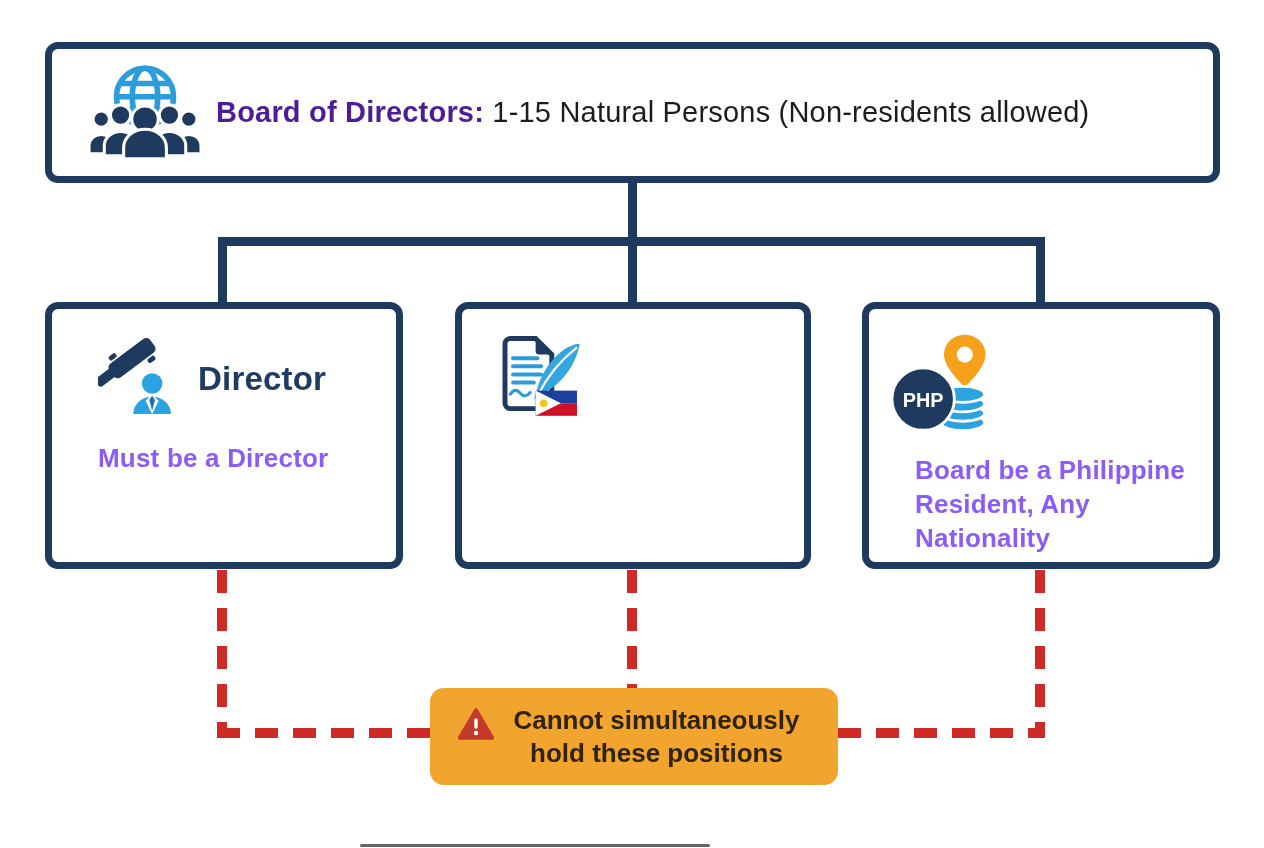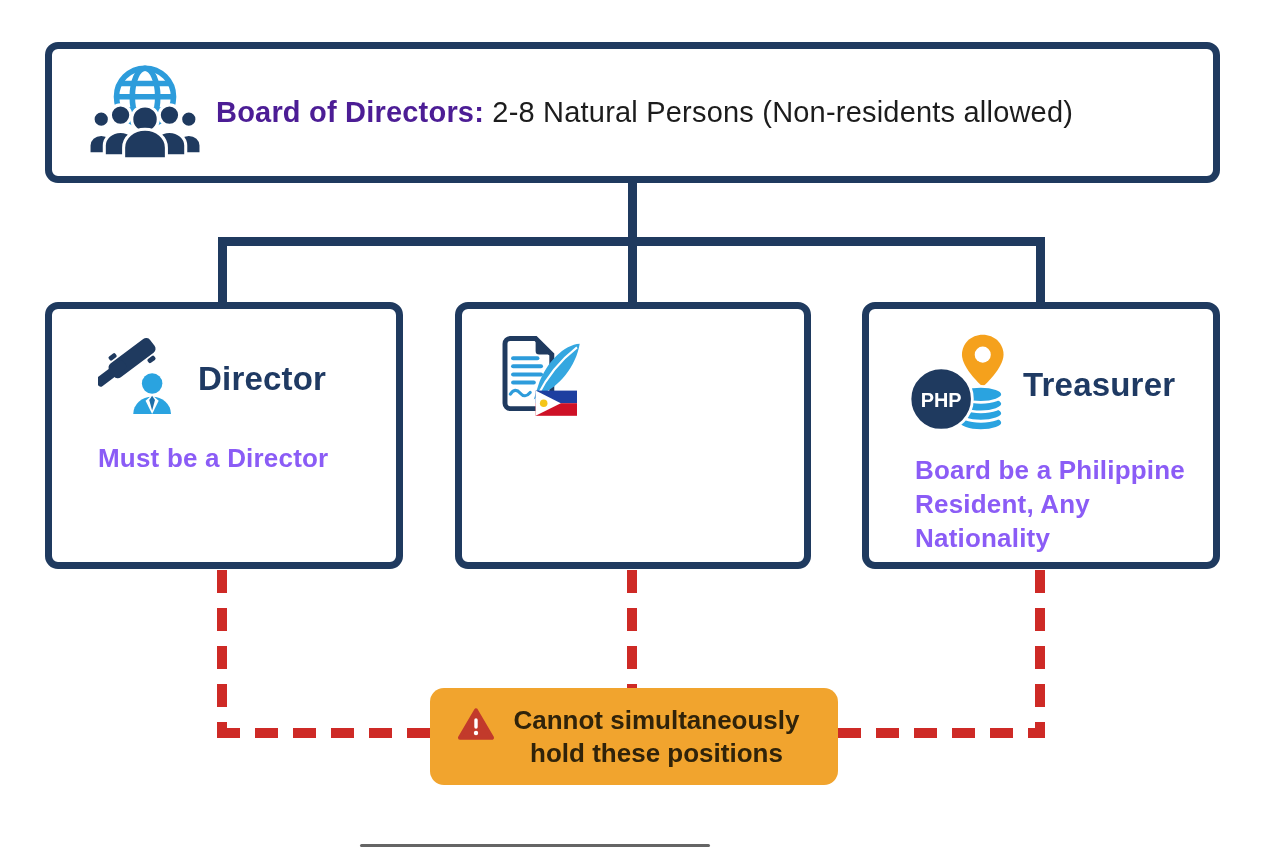--- a/index.html
+++ b/index.html
@@ -28,21 +28,21 @@
     font-size:33px;font-weight:bold;color:#1f3a63;line-height:38px;letter-spacing:.2px;
   }
   .card-body{
     font-size:26px;color:#8b5cf6;line-height:34px;padding:8px 26px 0 46px;letter-spacing:.2px;font-weight:bold;
   }
   #card-president{left:45px;width:358px;}
   #card-secretary{left:455px;width:356px;}
   #card-treasurer{left:862px;width:358px;}
   #card-president .card-head{padding-left:46px;gap:18px;}
   #card-secretary .card-head{padding-left:34px;gap:14px;}
-  #card-treasurer .card-head{padding-left:22px;gap:10px;margin-left:18px;}
+  #card-treasurer .card-head{padding-left:22px;gap:10px;}
   #card-secretary .card-title{max-width:195px;}
   
   .rdash-v{position:absolute;width:10px;
     background:repeating-linear-gradient(180deg,#ce2a26 0 23px,transparent 23px 38px);}
   .rdash-h{position:absolute;height:10px;
     background:repeating-linear-gradient(90deg,#ce2a26 0 23px,transparent 23px 38px);}
   
   .warning-box{
     position:absolute;left:430px;top:688px;width:408px;height:97px;
     background:#f1a42e;border-radius:14px;display:flex;align-items:center;
@@ -80,21 +80,21 @@
           <circle cx="32" cy="54" r="10"></circle>
           <path d="M16,94 v-10 a16,14 0 0 1 32,0 v10 z"></path>
           <circle cx="80" cy="54" r="10"></circle>
           <path d="M64,94 v-10 a16,14 0 0 1 32,0 v10 z"></path>
           <circle cx="56" cy="58" r="13"></circle>
           <path d="M35,97 v-11 a21,18 0 0 1 42,0 v11 z"></path>
         </g>
       </svg>
     </span>
     <div class="board-text">
-      <span class="bold">Board of Directors:</span><span class="rest"> 2-8 Natural Persons (Non-residents allowed)</span>
+      <span class="bold">Board of Directors:</span><span class="rest"> 1-15 Natural Persons (Non-residents allowed)</span>
     </div>
   </div>
 
   <div class="nline" style="left:628px;top:183px;width:9px;height:60px;"></div>
   <div class="nline" style="left:218px;top:237px;width:827px;height:9px;"></div>
   <div class="nline" style="left:218px;top:244px;width:9px;height:58px;"></div>
   <div class="nline" style="left:628px;top:244px;width:9px;height:58px;"></div>
   <div class="nline" style="left:1036px;top:244px;width:9px;height:58px;"></div>
 
   <div class="card" id="card-president">
@@ -159,21 +159,20 @@
           <g fill="#2aa3e0" stroke="#ffffff" stroke-width="3">
             <ellipse cx="76" cy="97" rx="23" ry="8.5"></ellipse>
             <ellipse cx="76" cy="87" rx="23" ry="8.5"></ellipse>
             <ellipse cx="76" cy="77" rx="23" ry="8.5"></ellipse>
             <ellipse cx="76" cy="67" rx="23" ry="8.5"></ellipse>
           </g>
           <circle cx="34" cy="72" r="33" fill="#1f3a5f" stroke="#ffffff" stroke-width="3"></circle>
           <text x="34" y="80" text-anchor="middle" font-family="Liberation Sans, sans-serif" font-size="21" font-weight="bold" fill="#ffffff">PHP</text>
         </svg>
       </span>
-      <span class="card-title">Treasurer</span>
     </div>
     <div class="card-body">Board be a Philippine Resident, Any Nationality</div>
   </div>
 
   <div class="rdash-v" style="left:217px;top:570px;height:168px;"></div>
   <div class="rdash-h" style="left:217px;top:728px;width:213px;"></div>
   <div class="rdash-v" style="left:627px;top:570px;height:118px;"></div>
   <div class="rdash-v" style="left:1035px;top:570px;height:168px;"></div>
   <div class="rdash-h" style="left:838px;top:728px;width:207px;"></div>
 

